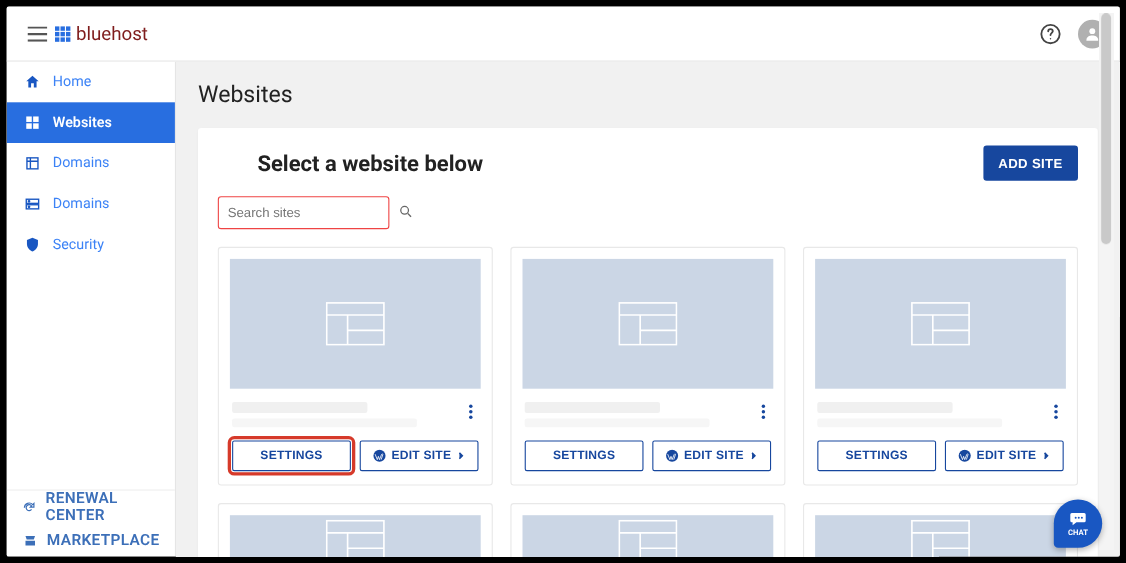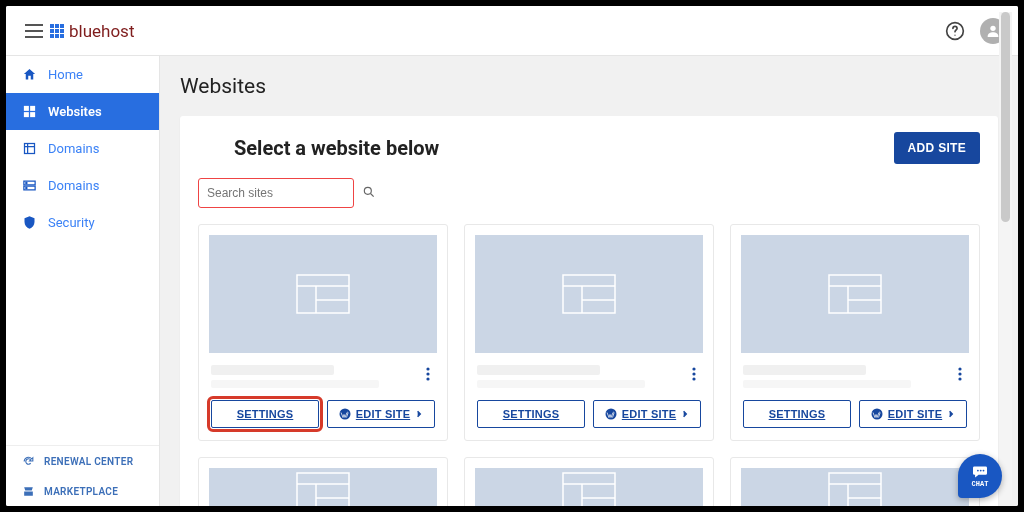--- a/index.html
+++ b/index.html
@@ -100,21 +100,21 @@
   }
   .nav-item.active .icon { color:#fff; }
   .nav-item .chev { margin-left:auto; color:#555; }
   .sidebar-footer {
     border-top: 1px solid #eee;
   }
   .footer-item {
     height: 30px;
     display:flex;align-items:center;
     padding: 0 14px;
-    font-size: 10px;
+    font-size: 14px;
     letter-spacing: 0.3px;
     color:#3c6fb8;
     font-weight:600;
     cursor:pointer;
   }
   .footer-item .icon { width:16px;margin-right:8px;display:flex;align-items:center;justify-content:center; color:#3c6fb8;}
   .main {
     flex:1;
     padding: 18px 20px;
     overflow-y:auto;
@@ -191,40 +191,39 @@
     background:#fff;
     color:#17479e;
     font-size:11px;
     font-weight:700;
     padding:7px 0;
     border-radius:2px;
     cursor:pointer;
     display:flex;align-items:center;justify-content:center;
     gap:5px;
     letter-spacing:0.2px;
-    text-decoration:underline;
   }
   .btn-outline svg { fill:#17479e; }
   .highlight-red {
     outline: 3px solid #d63a2a;
     outline-offset: 1px;
   }
   .row2 .thumb { height:48px;}
   .chat-widget {
     position:absolute;
     right:22px; bottom:14px;
     width:44px;height:44px;
     background:#1957c2;
     border-radius:50% 50% 50% 4px;
     display:flex;flex-direction:column;align-items:center;justify-content:center;
     color:#fff;
     cursor:pointer;
     box-shadow:0 2px 6px rgba(0,0,0,0.3);
   }
-  .chat-widget .lbl{font-size:7px;font-weight:700;margin-top:1px;font-family:Liberation Mono, monospace;}
+  .chat-widget .lbl{font-size:7px;font-weight:700;margin-top:1px;}
   .scroll-track {
     position:absolute; top:6px; right:6px; width:13px; bottom:6px;
     background:#f4f4f4;
   }
   .scroll-thumb {
     position:absolute; top:0; left:2px; width:9px; height:210px;
     background:#c9c9c9; border-radius:5px;
   }
 </style>
 </head>

